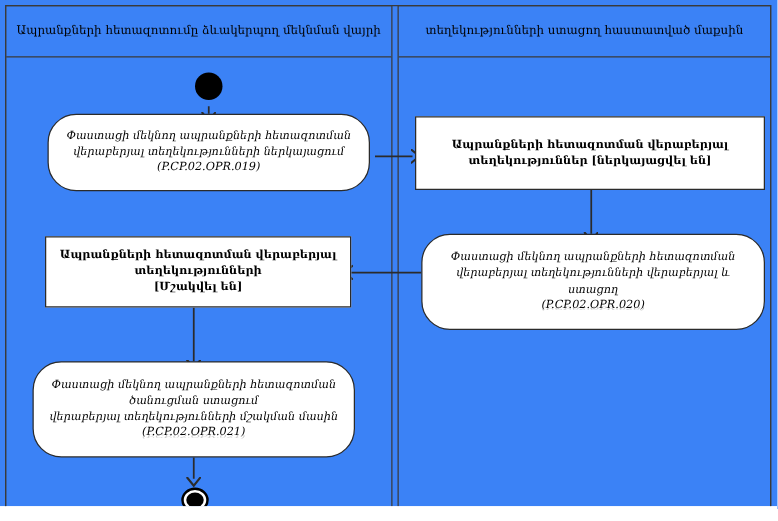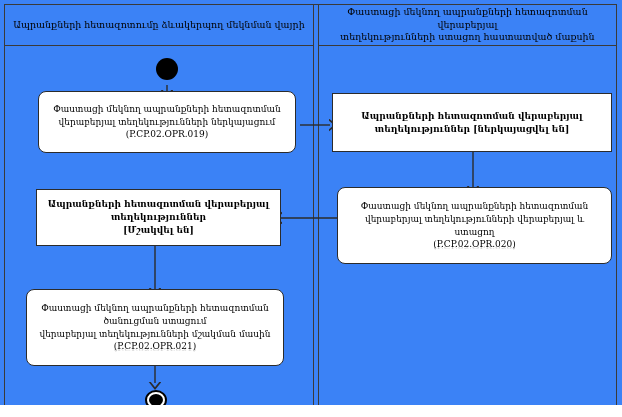--- a/index.html
+++ b/index.html
@@ -66,21 +66,21 @@
     display: flex;
     flex-direction: column;
     align-items: center;
     justify-content: center;
     text-align: center;
     color: #000000;
     font-size: 9px;
     line-height: 1.42;
     padding: 4px 10px;
   }
-  .node.action { border-radius: 8px; }
+  .node.action { border-radius: 23px; font-style: italic; }
   .node.object { border-radius: 0; font-weight: bold; }
   .node .line { display: block; white-space: nowrap; }
   .node .code { display: block; position: relative; }
 
   
   .node .code.ghosted::after {
     content: attr(data-ghost);
     position: absolute;
     left: 0;
     top: 7px;
@@ -144,21 +144,20 @@
     <div class="lane-header">
       <div>
         <span>Ապրանքների հետազոտումը ձևակերպող  մեկնման վայրի</span>
       </div>
     </div>
   </div>
 
   <div class="lane lane-right">
     <div class="lane-header">
       <div>
-        <span>Փաստացի մեկնող ապրանքների հետազոտման վերաբերյալ</span>
         <span>տեղեկությունների ստացող հաստատված մաքսին</span>
       </div>
     </div>
   </div>
 
   <svg class="edge-svg">
     <defs>
       <marker id="arrow-down" markerWidth="10" markerHeight="10" refX="1" refY="4" orient="auto" markerUnits="strokeWidth">
         <path d="M0,0 L5,4 L0,8" fill="none" stroke="#2b2b2b" stroke-width="1.2"></path>
       </marker>
@@ -182,21 +181,21 @@
   <div class="final-node" style="left:145px; top:390px;"></div>
 
   <div class="node action" style="left:38px; top:91px; width:258px; height:62px;">
     <span class="line">Փաստացի մեկնող ապրանքների հետազոտման</span>
     <span class="line">վերաբերյալ տեղեկությունների ներկայացում</span>
     <span class="line code">(P.CP.02.OPR.019)</span>
   </div>
 
   <div class="node object" style="left:36px; top:189px; width:245px; height:57px;">
     <span class="line">Ապրանքների հետազոտման վերաբերյալ</span>
-    <span class="line">տեղեկություններ</span>
+    <span class="line">տեղեկությունների</span>
     <span class="line">[Մշակվել են]</span>
   </div>
 
   <div class="node action" style="left:26px; top:289px; width:258px; height:77px;">
     <span class="line">Փաստացի մեկնող ապրանքների հետազոտման</span>
     <span class="line">ծանուցման ստացում</span>
     <span class="line">վերաբերյալ տեղեկությունների մշակման մասին</span>
     <span class="line code ghosted" data-ghost="(P.CP.02.OPR.021)">(P.CP.02.OPR.021)</span>
   </div>
 

